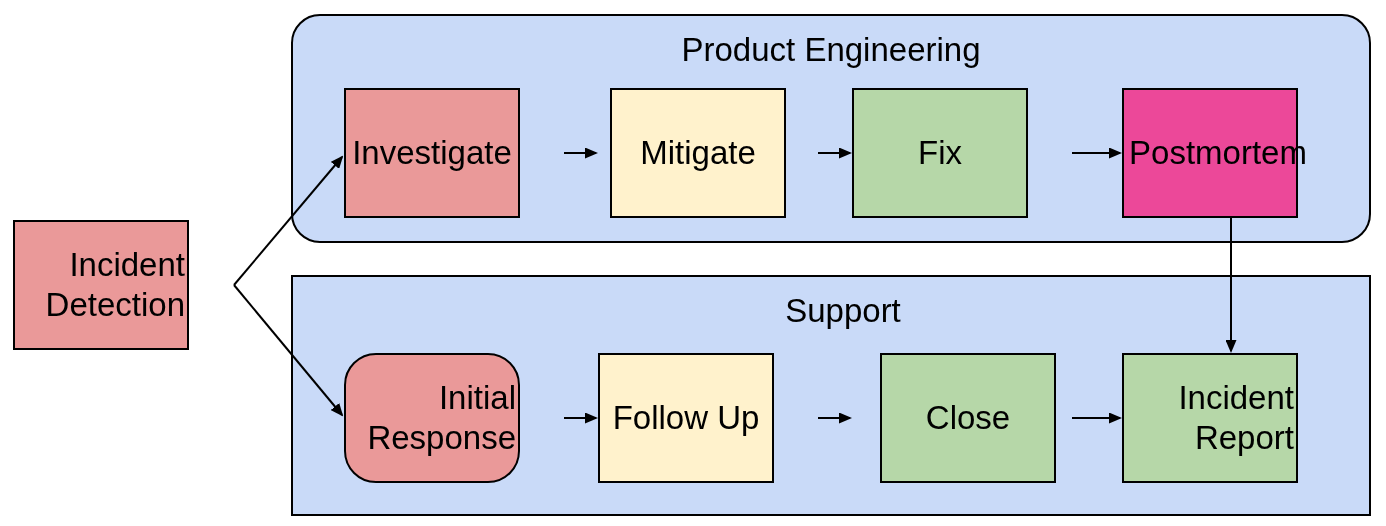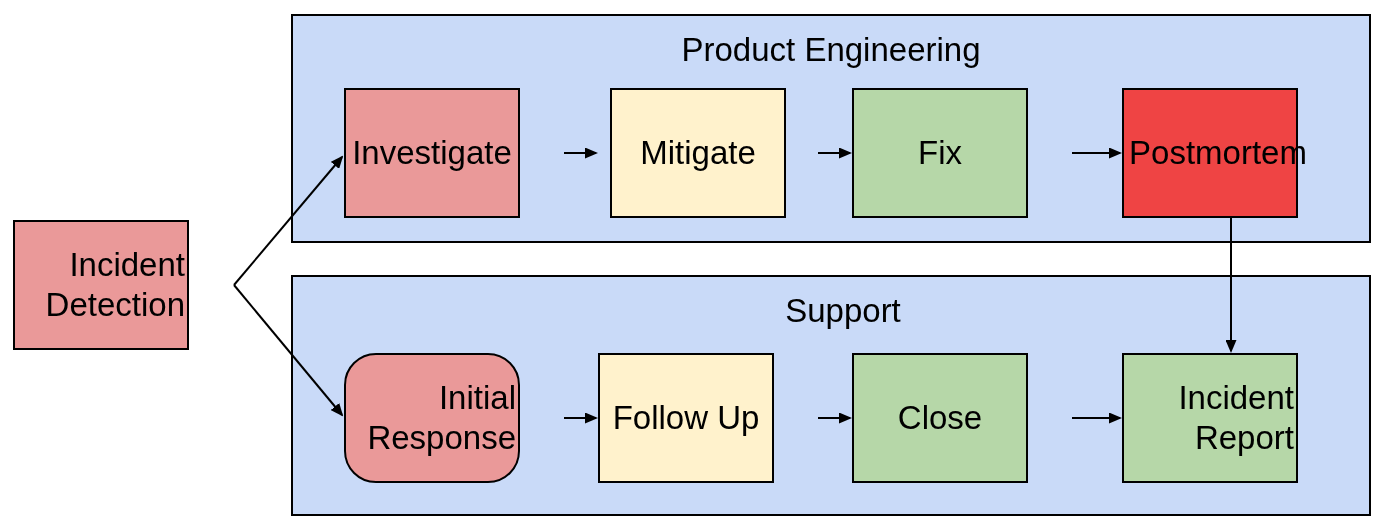--- a/index.html
+++ b/index.html
@@ -18,20 +18,21 @@
   .group {
     position: absolute;
     left: 291px;
     width: 1080px;
     border: 2px solid #000000;
     box-sizing: border-box;
   }
   .group-pe {
     top: 14px;
     height: 229px;
+    border-radius: 29px;
   }
   .group-support {
     top: 275px;
     height: 241px;
   }
   .group-title {
     width: 100%;
     padding-top: 14px;
     text-align: center;
     font-size: 33px;
@@ -102,33 +103,33 @@
   </div>
 
   <div class="node" id="n-mitigate" style="background-color: rgb(255, 242, 204);">
     <span class="node-label">Mitigate</span>
   </div>
 
   <div class="node" id="n-fix" style="background-color: rgb(182, 215, 168);">
     <span class="node-label">Fix</span>
   </div>
 
-  <div class="node" id="n-postmortem" style="background-color: #ef4444; padding-left: 16px;">
+  <div class="node" id="n-postmortem" style="background-color: #ec4899; padding-left: 16px;">
     <span class="node-label">Postmortem</span>
   </div>
 
   <div class="node" id="n-initial-response" style="background-color: rgb(234, 153, 153); border-radius: 32px;">
     <span class="node-label">Initial Response</span>
   </div>
 
   <div class="node" id="n-follow-up" style="background-color: rgb(255, 242, 204);">
     <span class="node-label">Follow Up</span>
   </div>
 
-  <div class="node" id="n-close" style="background-color: rgb(182, 215, 168);">
+  <div class="node" id="n-close" style="background-color: rgb(182, 215, 168); margin-left: 28px;">
     <span class="node-label">Close</span>
   </div>
 
   <div class="node" id="n-incident-report" style="background-color: rgb(182, 215, 168);">
     <span class="node-label">Incident Report</span>
   </div>
 
   <svg class="edges" viewBox="0 0 1386 526" xmlns="http://www.w3.org/2000/svg">
     <defs>
       <marker id="ah" markerWidth="13" markerHeight="11" refX="11" refY="5.5" orient="auto" markerUnits="userSpaceOnUse">

